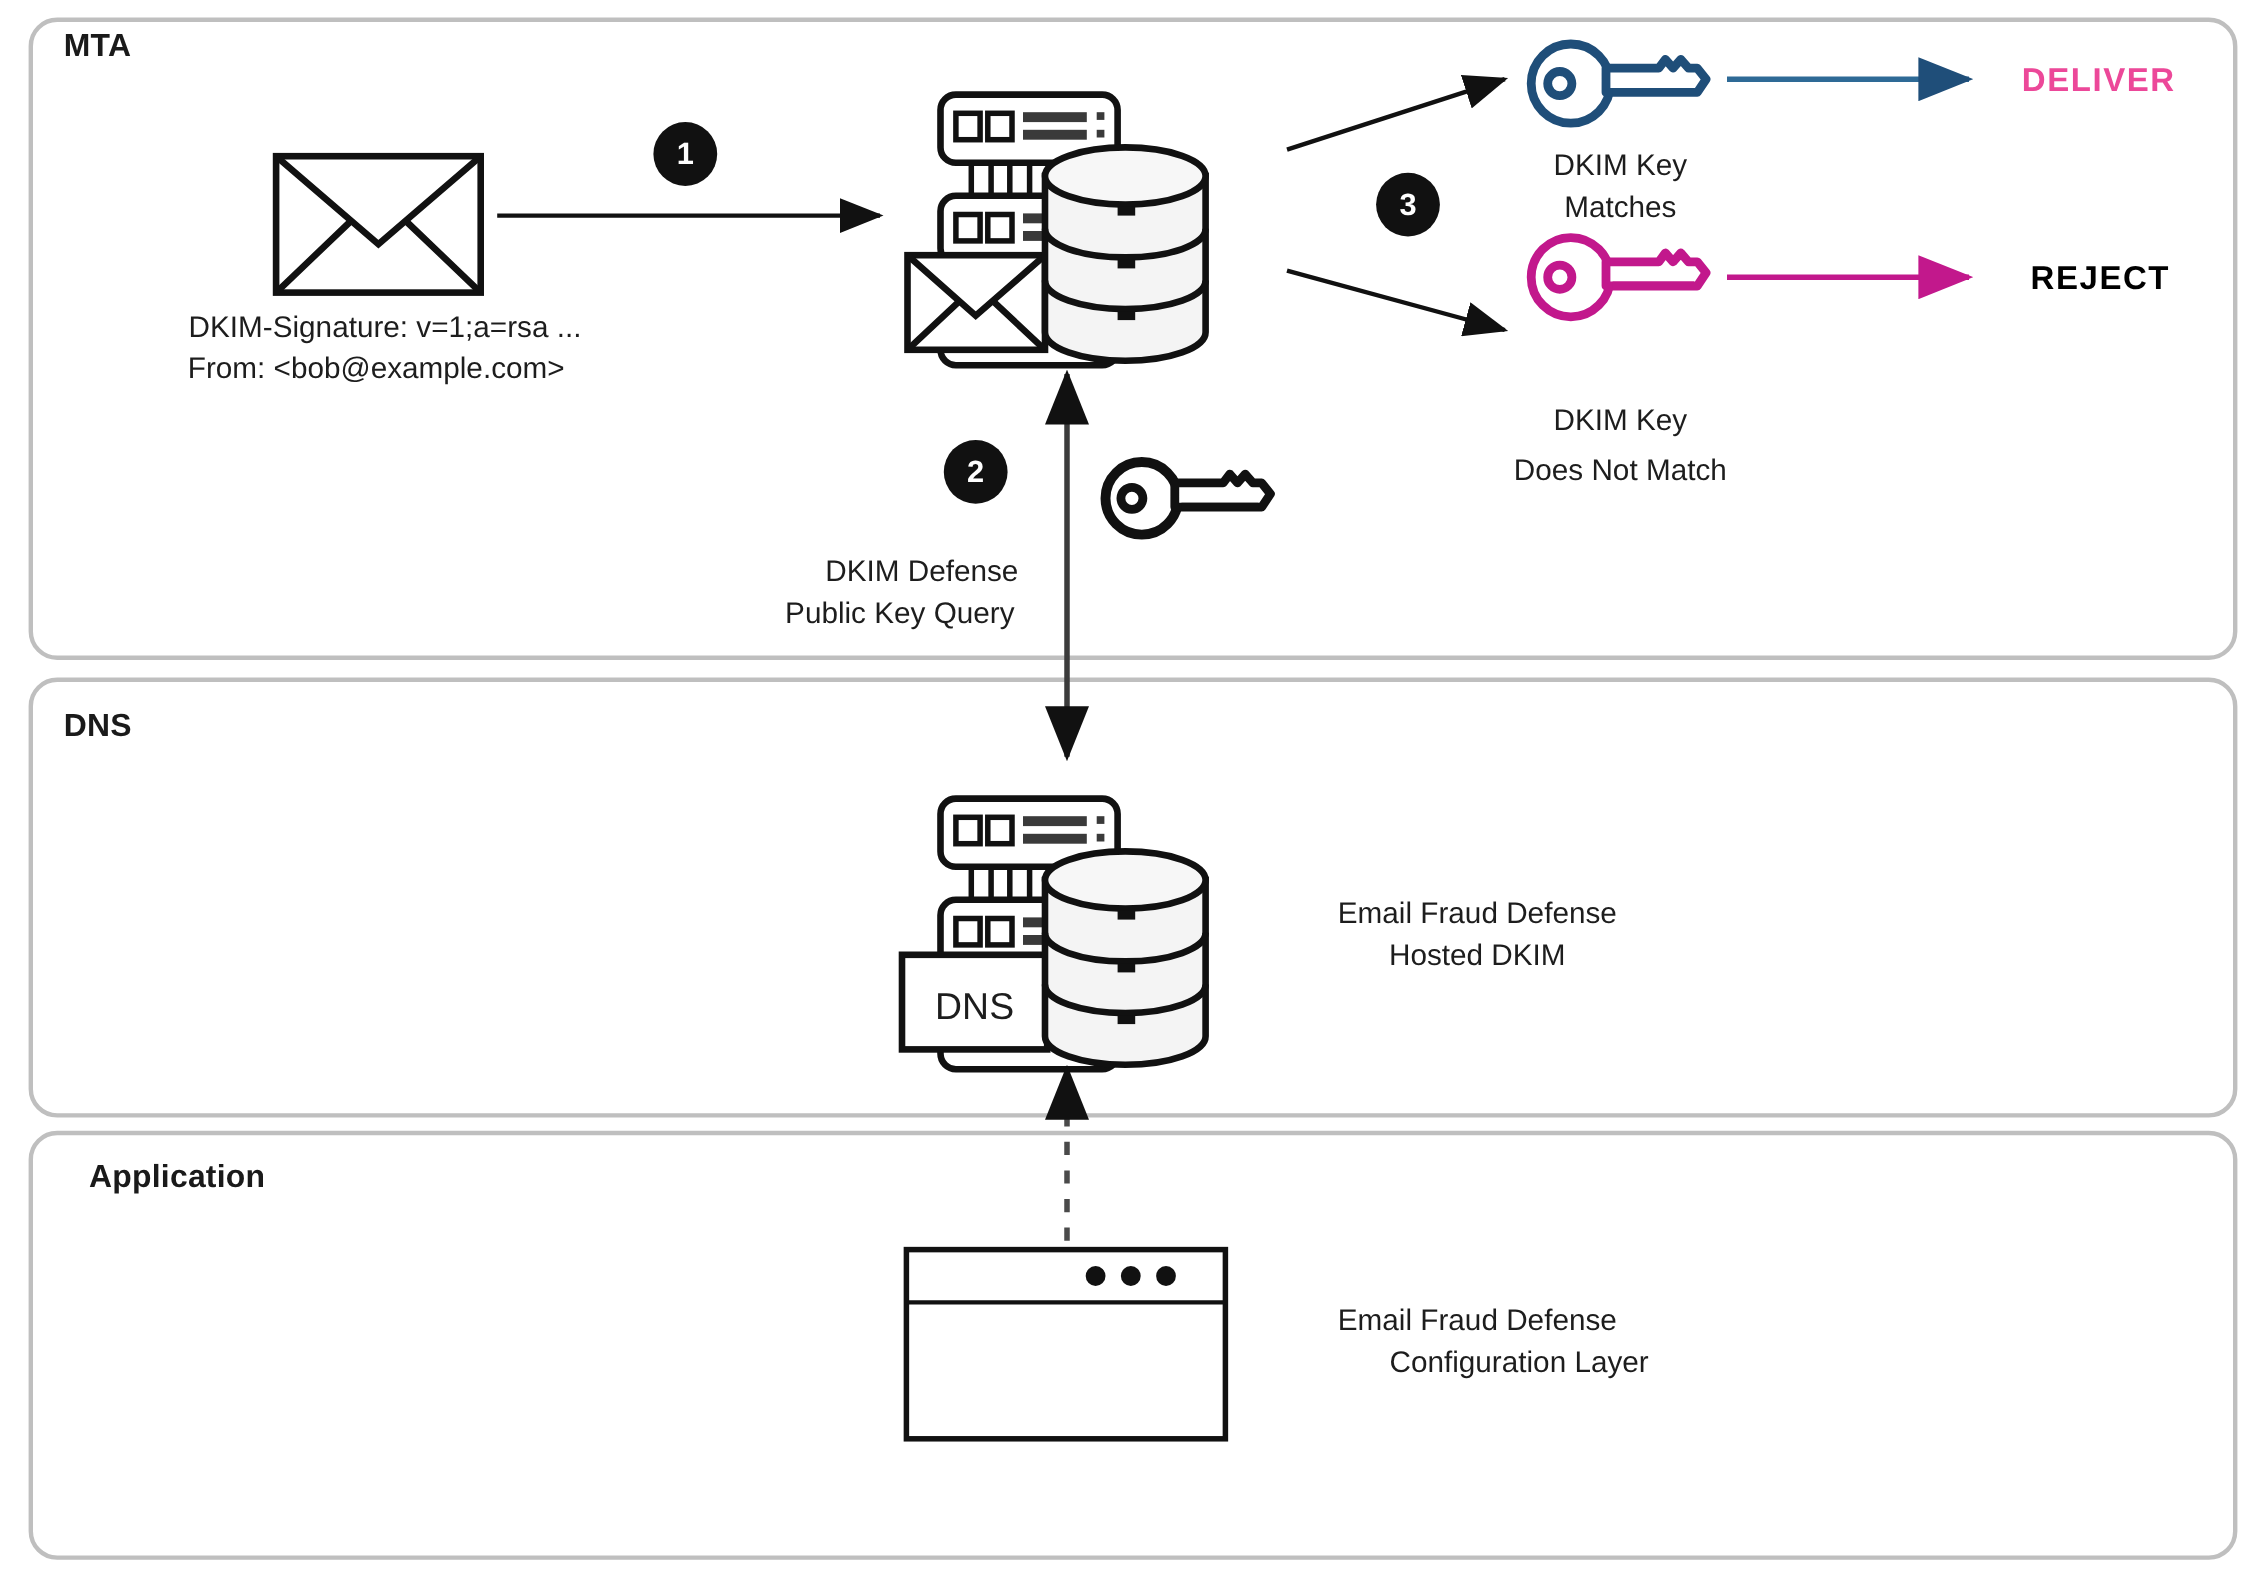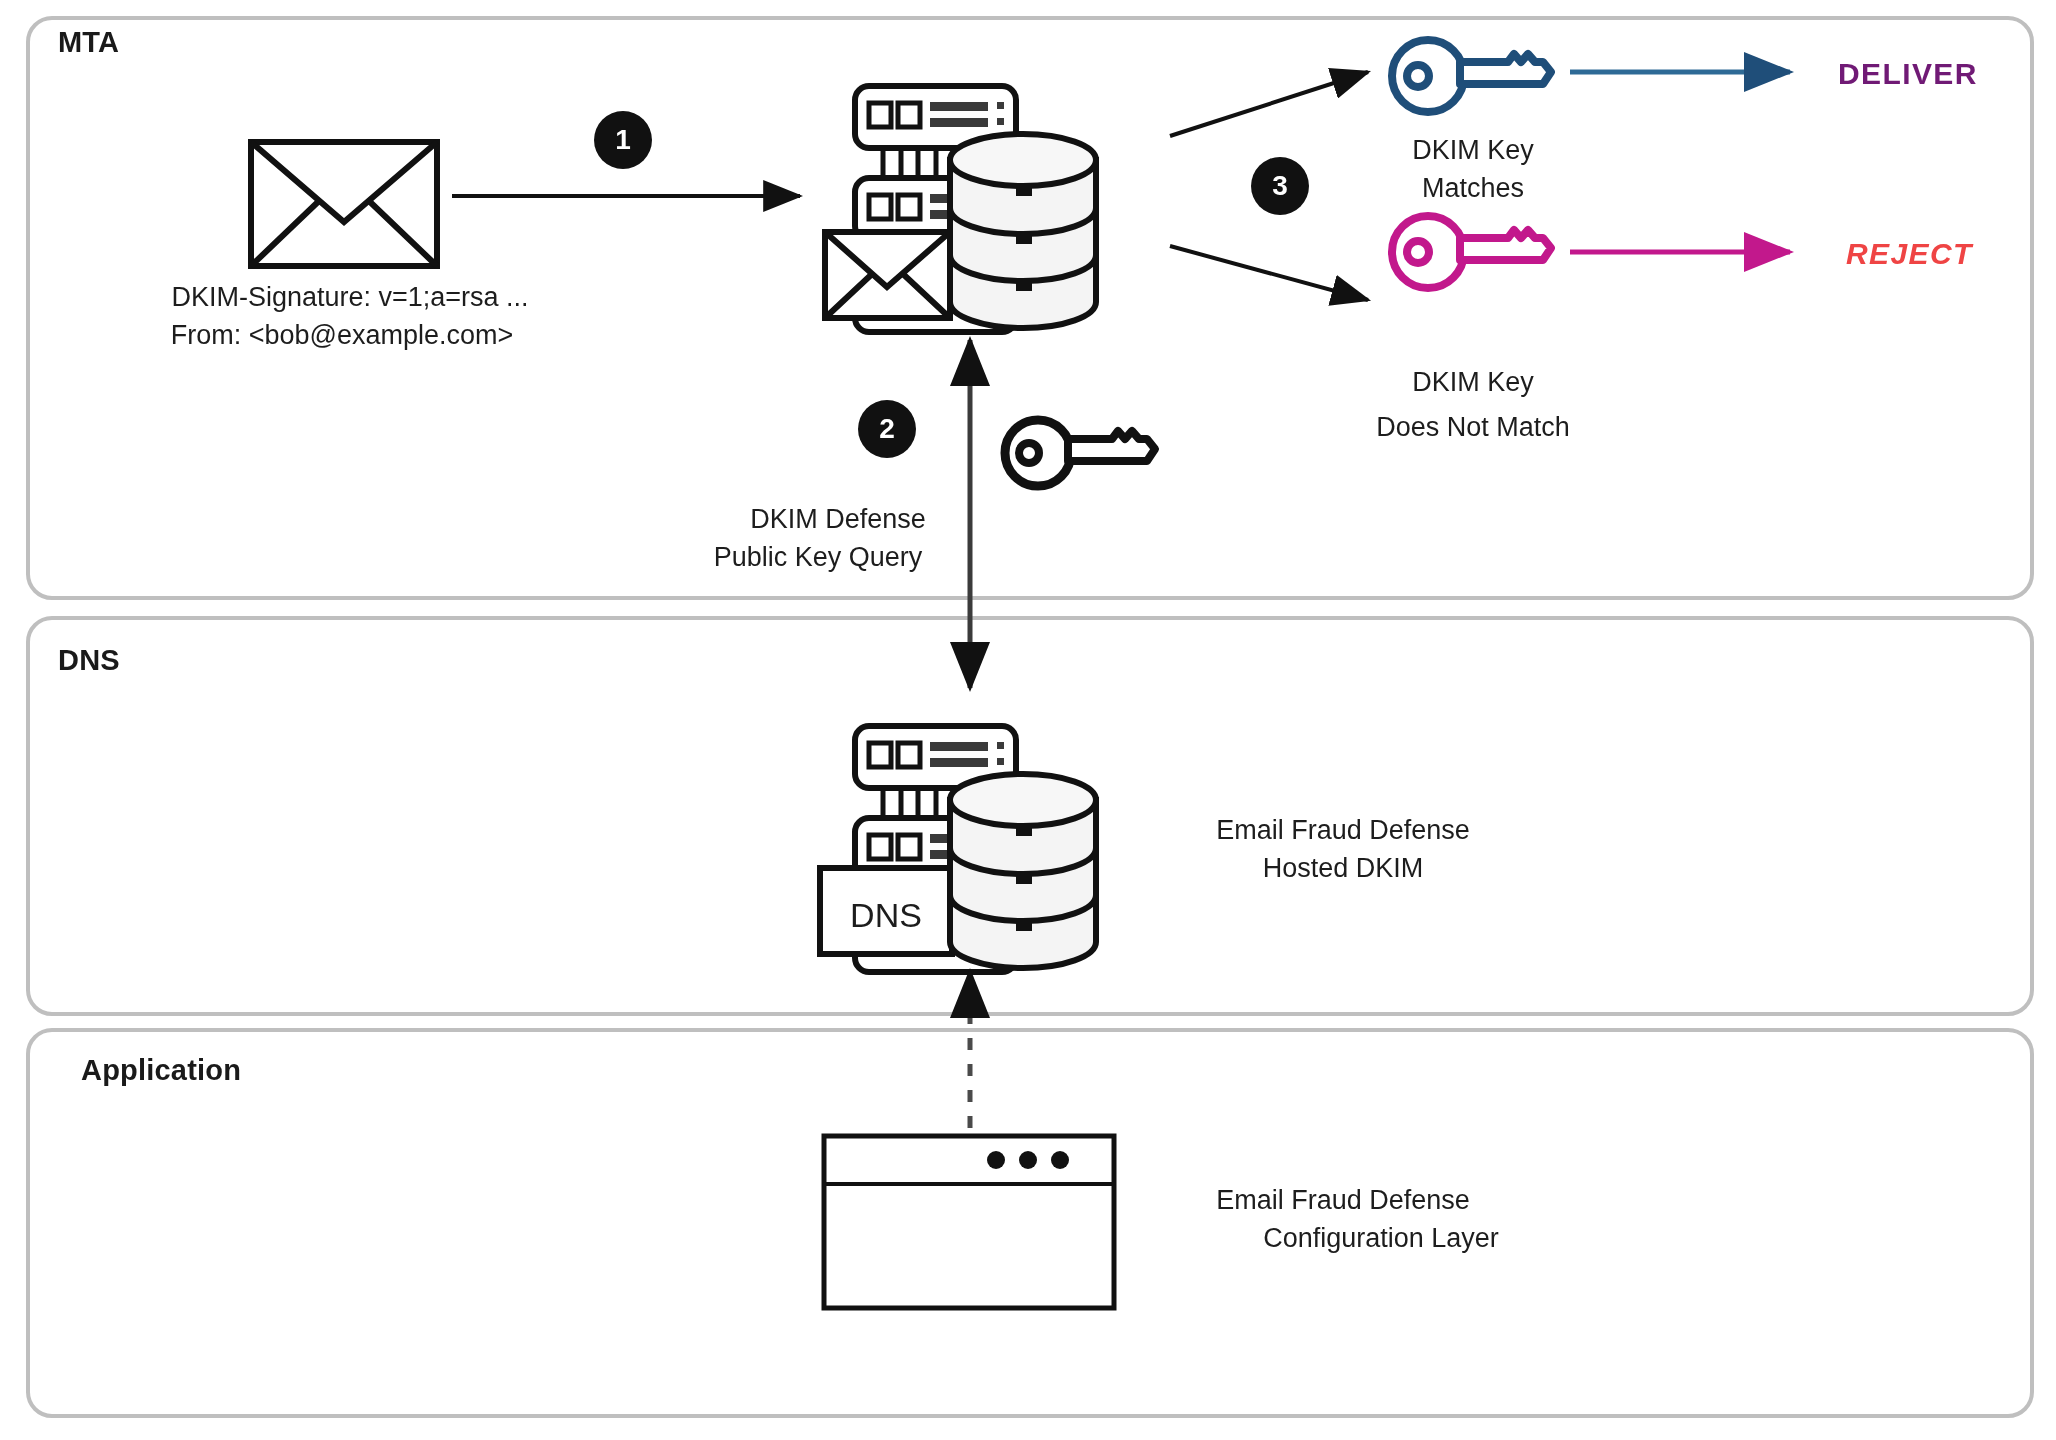--- a/index.html
+++ b/index.html
@@ -206,25 +206,25 @@
 
   <div class="badge" style="left:594px;top:111px;">1</div>
   <div class="badge" style="left:858px;top:400px;">2</div>
   <div class="badge" style="left:1251px;top:157px;">3</div>
 
   <div class="txt ctr" style="left:350px;top:280px;">DKIM-Signature: v=1;a=rsa ...</div>
   <div class="txt ctr" style="left:342px;top:318px;">From:  &lt;bob@example.com&gt;</div>
 
   <div class="txt ctr" style="left:1473px;top:133px;">DKIM Key</div>
   <div class="txt ctr" style="left:1473px;top:171px;">Matches</div>
-  <div class="verdict" style="left:1838px;top:57px;color:#701a75;text-align:center;">DELIVER</div>
+  <div class="verdict" style="left:1838px;top:57px;color:#ec4899;text-align:center;">DELIVER</div>
 
   <div class="txt ctr" style="left:1473px;top:365px;">DKIM Key</div>
   <div class="txt ctr" style="left:1473px;top:410px;">Does Not Match</div>
-  <div class="verdict" style="left:1846px;top:237px;color:#ef4444;font-style:italic;">REJECT</div>
+  <div class="verdict" style="left:1846px;top:237px;color:#000000;">REJECT</div>
 
   <div class="txt ctr" style="left:838px;top:502px;">DKIM Defense</div>
   <div class="txt ctr" style="left:818px;top:540px;">Public Key Query</div>
 
   <div class="txt ctr" style="left:886px;top:894px;font-size:34px;">DNS</div>
 
   <div class="txt ctr" style="left:1343px;top:813px;">Email Fraud Defense</div>
   <div class="txt ctr" style="left:1343px;top:851px;">Hosted DKIM</div>
 
   <div class="txt ctr" style="left:1343px;top:1183px;">Email Fraud Defense</div>

